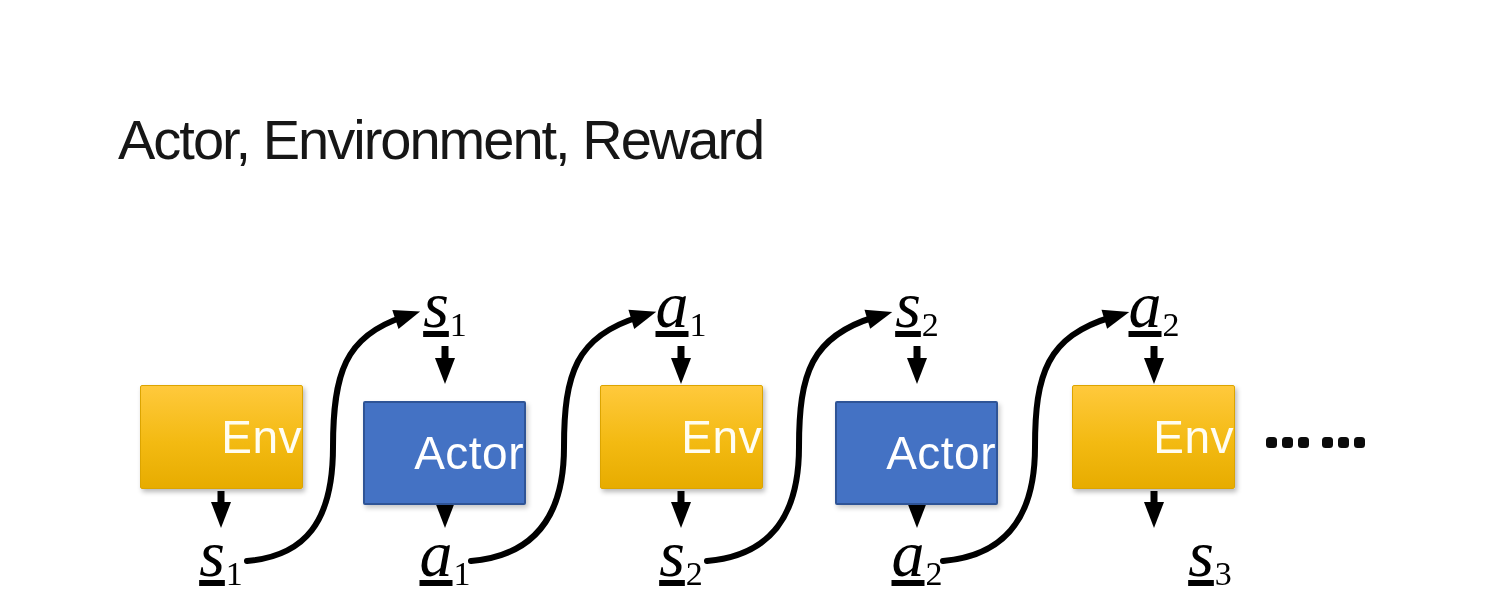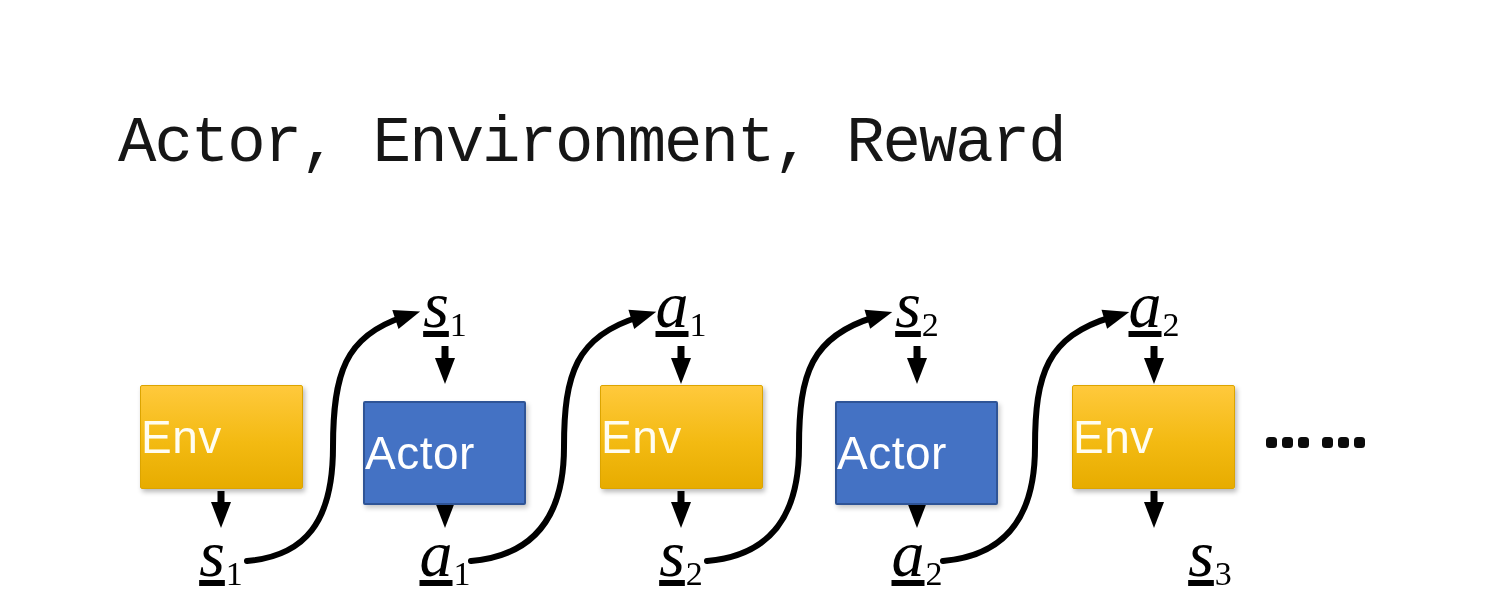--- a/index.html
+++ b/index.html
@@ -13,22 +13,22 @@
     width: 1500px;
     height: 608px;
     background: #ffffff;
     overflow: hidden;
   }
   .title {
     position: absolute;
     left: 118px;
     top: 112px;
     margin: 0;
-    font-family: Liberation Mono, monospace;
-    font-size: 64px;
+    font-family: Liberation Sans, sans-serif;
+    font-size: 56px;
     font-weight: 300;
     letter-spacing: -2px;
     line-height: 1;
     color: #161616;
     white-space: nowrap;
   }
   .arrows {
     position: absolute;
     left: 0;
     top: 0;
@@ -46,21 +46,21 @@
     stroke-linecap: round;
   }
   .box {
     position: absolute;
     top: 385px;
     width: 163px;
     height: 104px;
     box-sizing: border-box;
     display: flex;
     align-items: center;
-    justify-content: flex-start;
+    justify-content: flex-end;
     border-radius: 2px;
   }
   .box.env {
     background: linear-gradient(180deg, var(--env-top, #FFC93C) 0%, #F3BA12 55%, var(--env-bottom, #E7AC00) 100%);
     border: 1px solid #DCA400;
     box-shadow: 2px 3px 5px rgba(0,0,0,0.28);
   }
   .box.actor {
     background: var(--actor-fill, #4472C4);
     border: 2px solid var(--actor-border, #2F5496);

